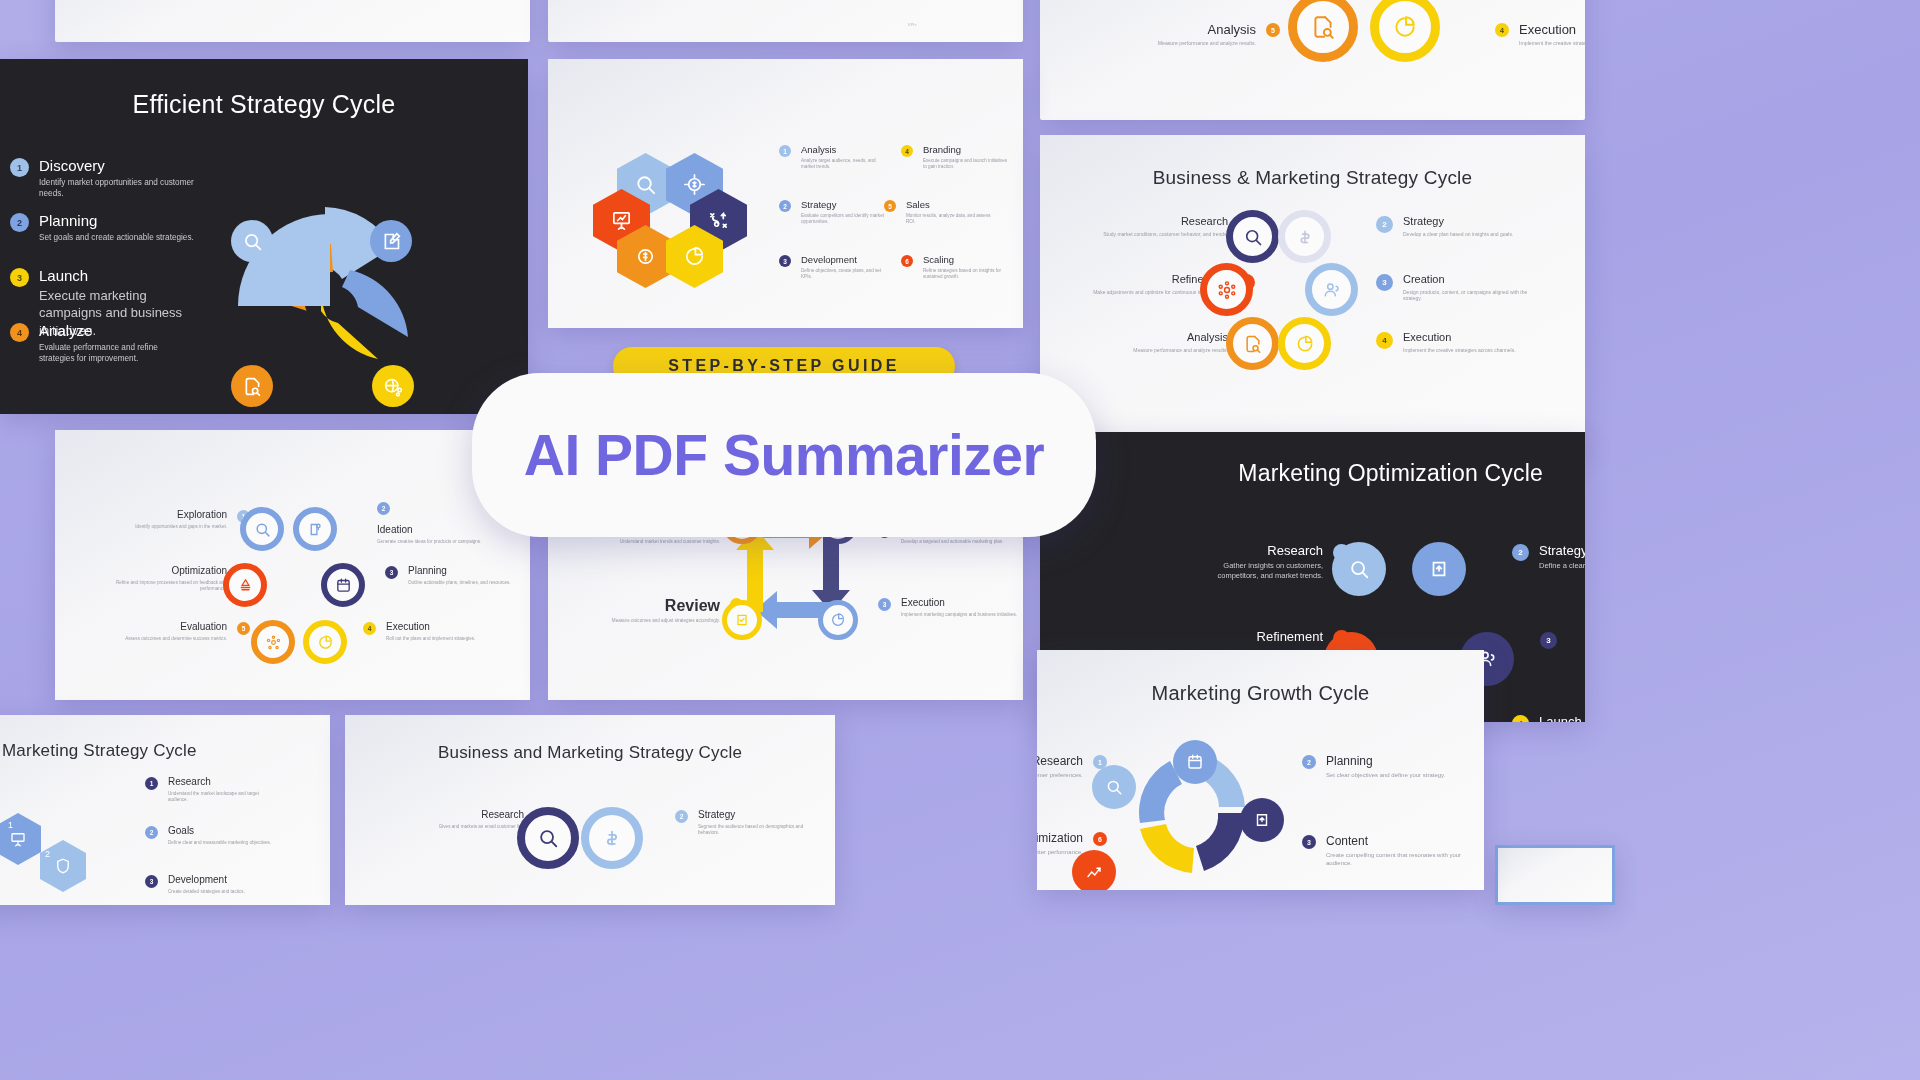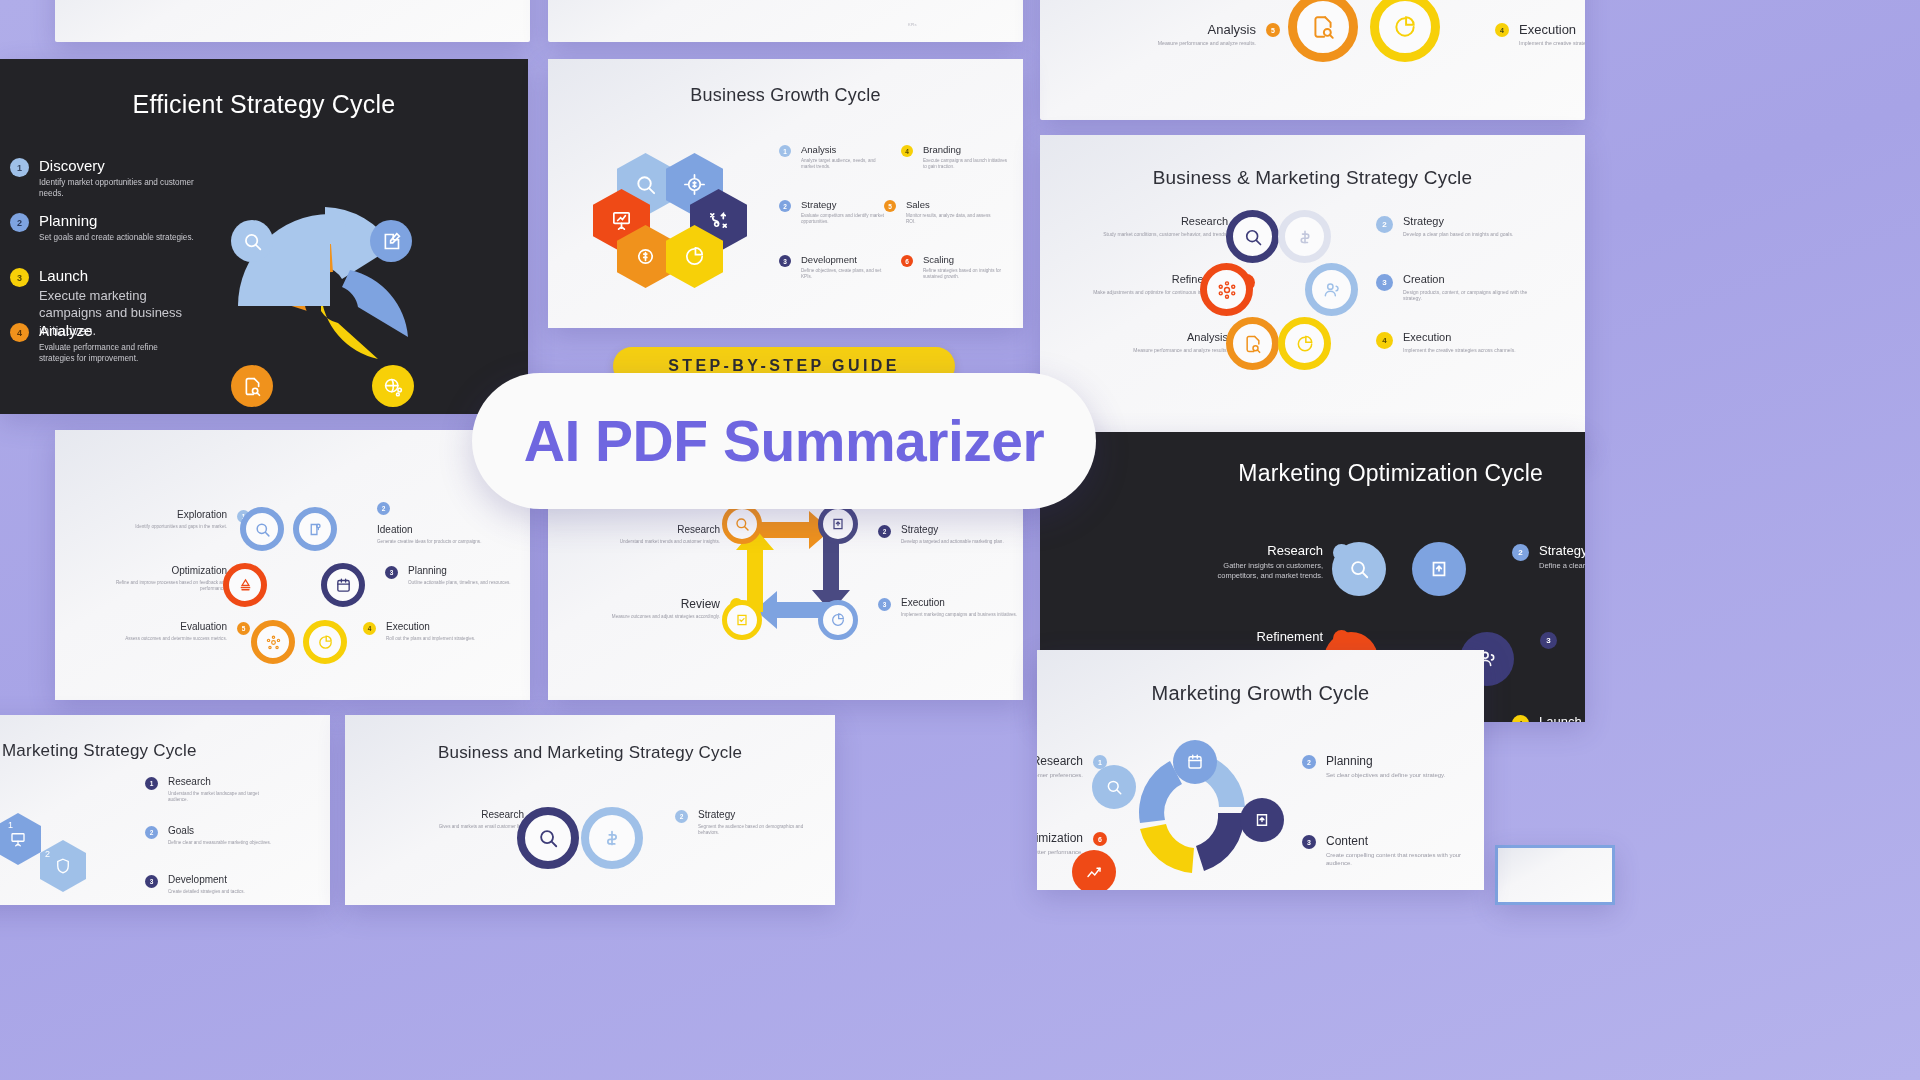--- a/index.html
+++ b/index.html
@@ -45,21 +45,21 @@
   #guide-pill {
     position:absolute; left:613px; top:347px; width:342px; height:38px;
     background:#f5cf12; border-radius:19px; display:flex; align-items:center;
     justify-content:center; z-index:61;
     box-shadow:0 3px 10px rgba(90,70,0,.18);
   }
   #guide-pill span {
     font-size:16px; letter-spacing:3.4px; font-weight:600; color:#2c2c30;
   }
   #title-card {
-    position:absolute; left:472px; top:373px; width:624px; height:136px;
+    position:absolute; left:472px; top:373px; width:624px; height:164px;
     background:#fafafa; border-radius:68px; z-index:62;
     display:flex; align-items:center; justify-content:center;
     box-shadow:0 10px 34px rgba(60,50,130,.22);
   }
   #title-card span {
     font-size:57px; font-weight:700; color:#6f66e0; letter-spacing:-.5px;
     white-space:nowrap;
   }
 </style>
 </head>
@@ -173,21 +173,20 @@
       <svg width="21" height="21" viewBox="0 0 24 24" fill="none" stroke="#fff" stroke-width="1.8" stroke-linecap="round">
           <circle cx="10" cy="11" r="7"></circle>
           <path d="M3 11h14M10 4c2.5 3 2.5 11 0 14"></path>
           <circle cx="19" cy="16" r="2"></circle>
           <circle cx="17" cy="21" r="1.6"></circle>
         </svg>
     </div>
   </div>
 
   <div class="slide light" style="left:548px; top:59px; width:475px; height:269px;">
-    <div class="slide-title" style="top:26px; font-size:18px;">Business Growth Cycle</div>
 
     <div class="ic hex" style="left:69px;top:94px;width:57px;height:63px;background:#9fc0e8;">
       <svg width="23" height="23" viewBox="0 0 24 24" fill="none" stroke="#fff" stroke-width="2" stroke-linecap="round">
           <circle cx="11" cy="11" r="6.5"></circle>
           <path d="M16 16l5 5"></path>
         </svg>
     </div>
     <div class="ic hex" style="left:118px;top:94px;width:57px;height:63px;background:#7ea3e0;">
       <svg width="23" height="23" viewBox="0 0 24 24" fill="none" stroke="#fff" stroke-width="1.8" stroke-linecap="round">
           <circle cx="12" cy="12" r="6"></circle>
@@ -453,21 +452,21 @@
     <div class="step rtl" style="left:50px;top:95px;width:145px;">
       <div class="badge" style="width:13px;height:13px;font-size:6.5px;background:#f0921c;">1</div>
       <div>
           <div class="step-title" style="font-size:10px;">Research</div>
       <div class="step-desc" style="font-size:4.6px;">Understand market trends and customer insights.</div>
         </div>
     </div>
     <div class="step rtl" style="left:50px;top:168px;width:145px;">
       <div class="badge" style="width:13px;height:13px;font-size:6.5px;background:#f7d008;color:#5a4d05;">6</div>
       <div>
-          <div class="step-title" style="font-size:12px;">Review</div>
+          <div class="step-title" style="font-size:16px;font-weight:bold;">Review</div>
       <div class="step-desc" style="font-size:4.6px;">Measure outcomes and adjust strategies accordingly.</div>
         </div>
     </div>
 
     <svg style="position:absolute;left:165px;top:62px;" width="160" height="160" viewBox="0 0 160 160">
       <path d="M34 30 h62 l0 -11 22 19 -22 19 0 -11 h-62 z" fill="#f0921c"></path>
       <path d="M126 36 v62 h11 l-19 22 -19 -22 h11 v-62 z" fill="#4a4a82"></path>
       <path d="M126 126 h-62 v11 l-22 -19 22 -19 v11 h62 z" fill="#7ea3e0"></path>
       <path d="M34 120 v-62 h-11 l19 -22 19 22 h-11 v62 z" fill="#f7d008"></path>
     </svg>

